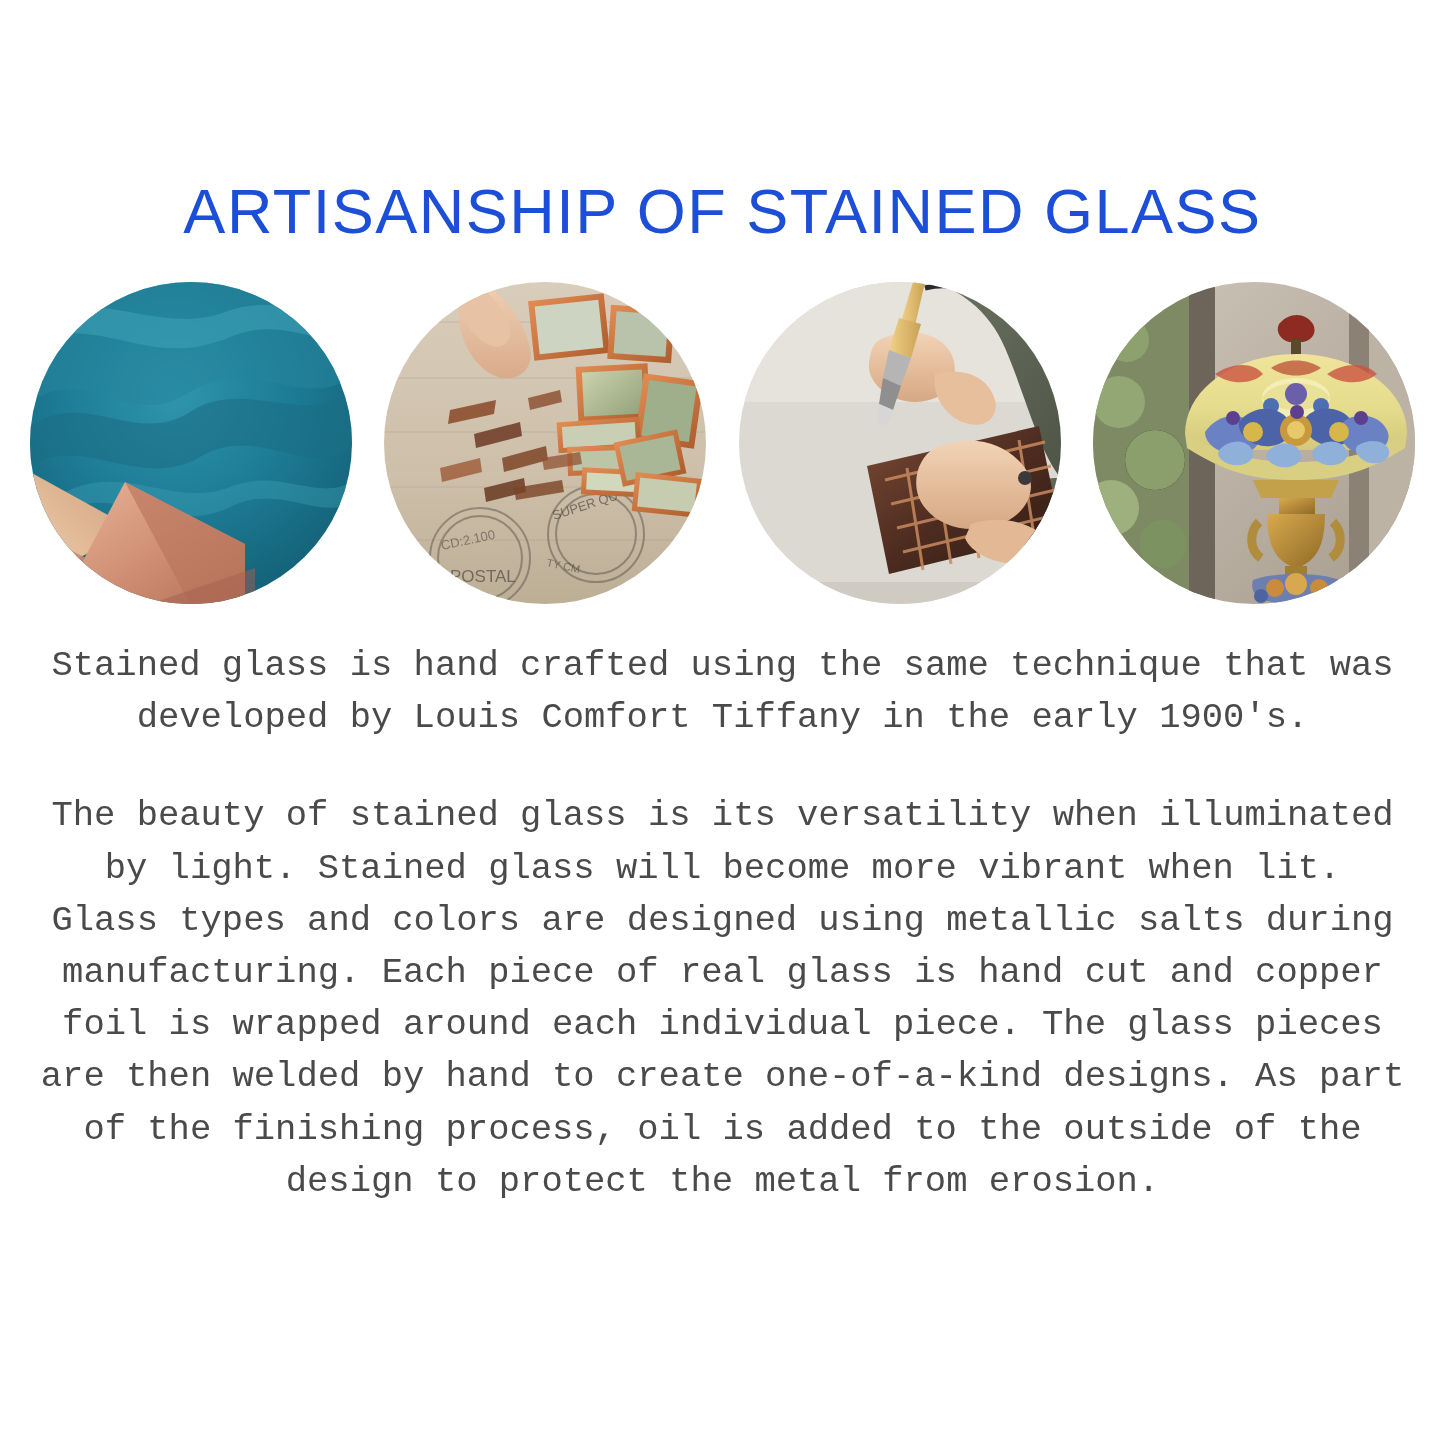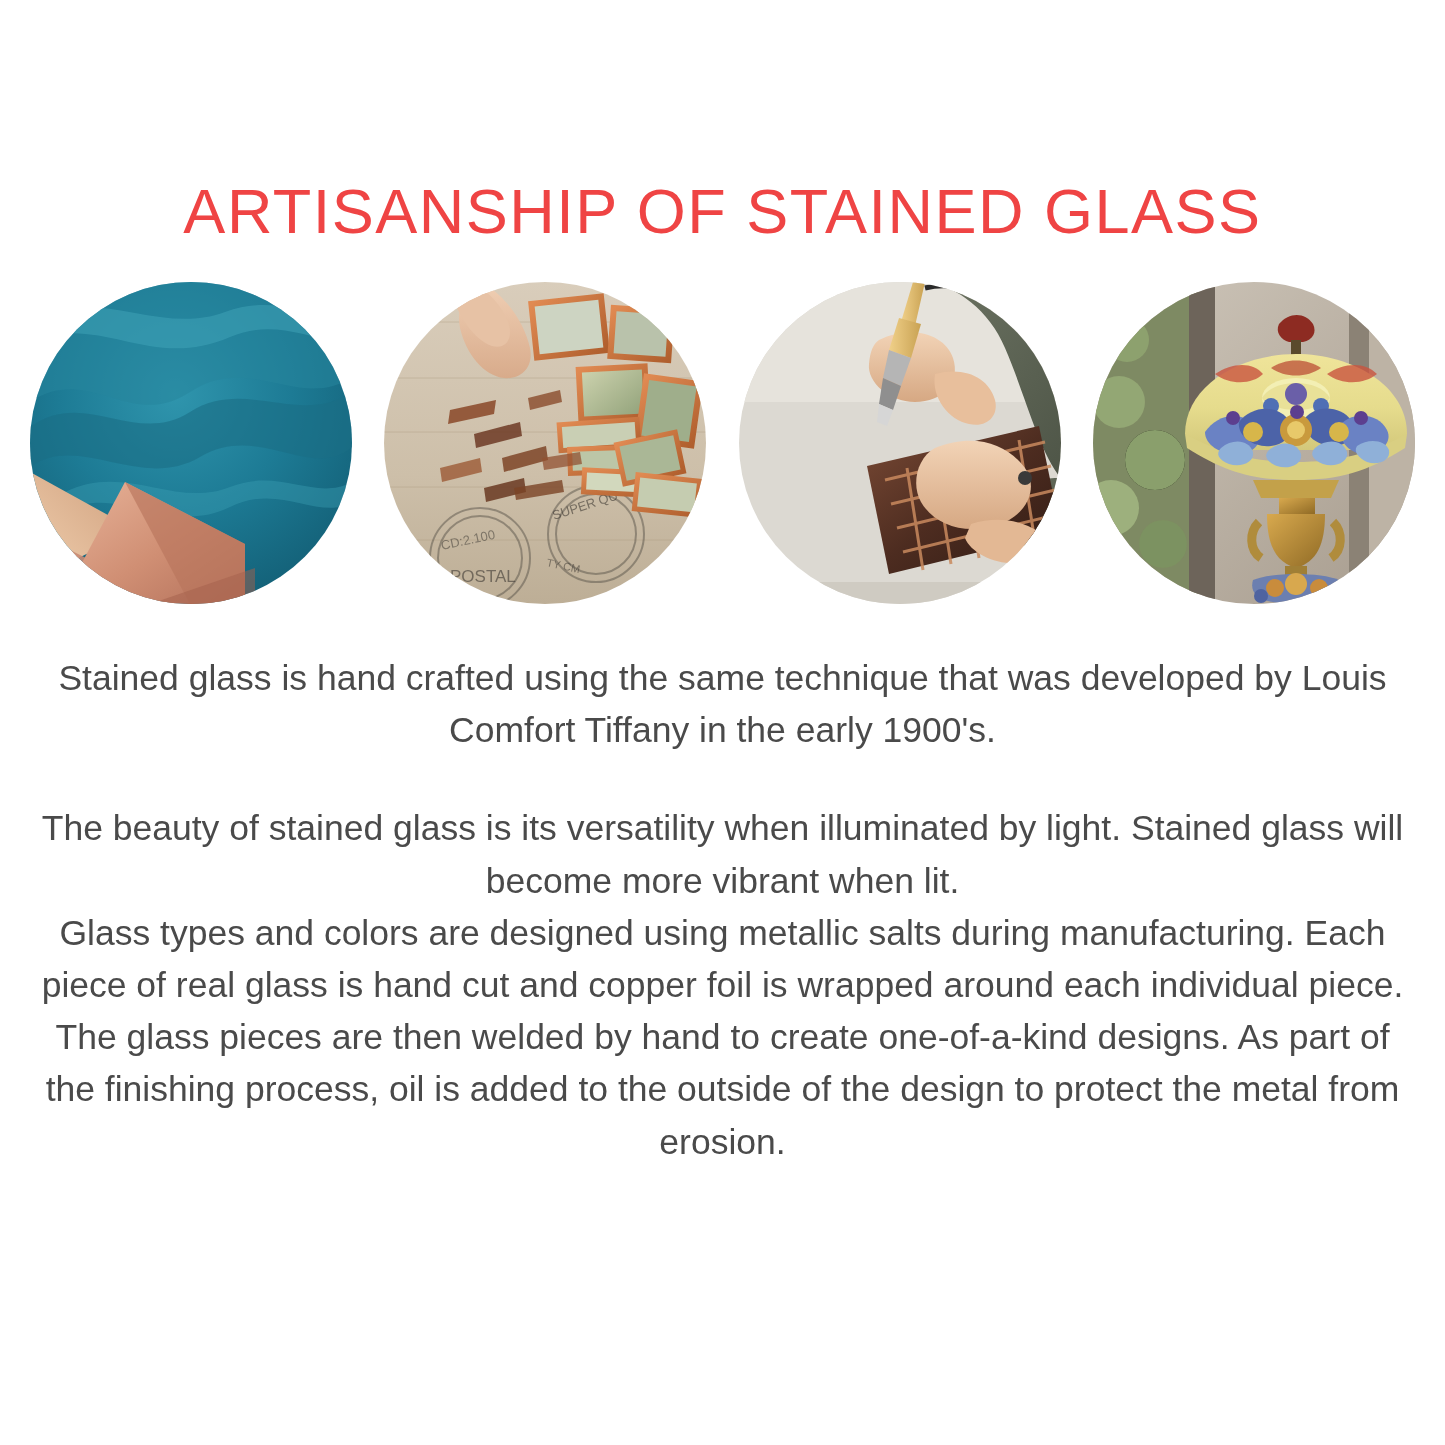--- a/index.html
+++ b/index.html
@@ -19,21 +19,21 @@
     height: 1445px;
     box-sizing: border-box;
     padding: 0;
     position: relative;
   }
   .title {
     text-align: center;
     font-size: 63px;
     font-weight: 400;
     letter-spacing: 1.5px;
-    color: #ef4444;
+    color: #1d4ed8;
     margin: 0;
     padding-top: 178px;
     line-height: 1.05;
   }
   .thumbs {
     display: flex;
     justify-content: space-between;
     align-items: flex-start;
     padding: 38px 30px 0 30px;
     box-sizing: border-box;
@@ -44,21 +44,22 @@
     border-radius: 50%;
     overflow: hidden;
     position: relative;
     flex: 0 0 auto;
   }
   .thumb svg { display: block; width: 100%; height: 100%; }
 
   .body-text {
     padding: 0 18px;
     box-sizing: border-box;
-    margin-top: 48px;
+    margin-top: 36px;
+    font-family: Liberation Mono, monospace;
   }
   .para {
     text-align: center;
     font-size: 35.5px;
     line-height: 1.47;
     color: #4a4a4a;
     margin: 0 0 46px 0;
     font-weight: 400;
   }
   .para.p1 { padding: 0 20px; }

